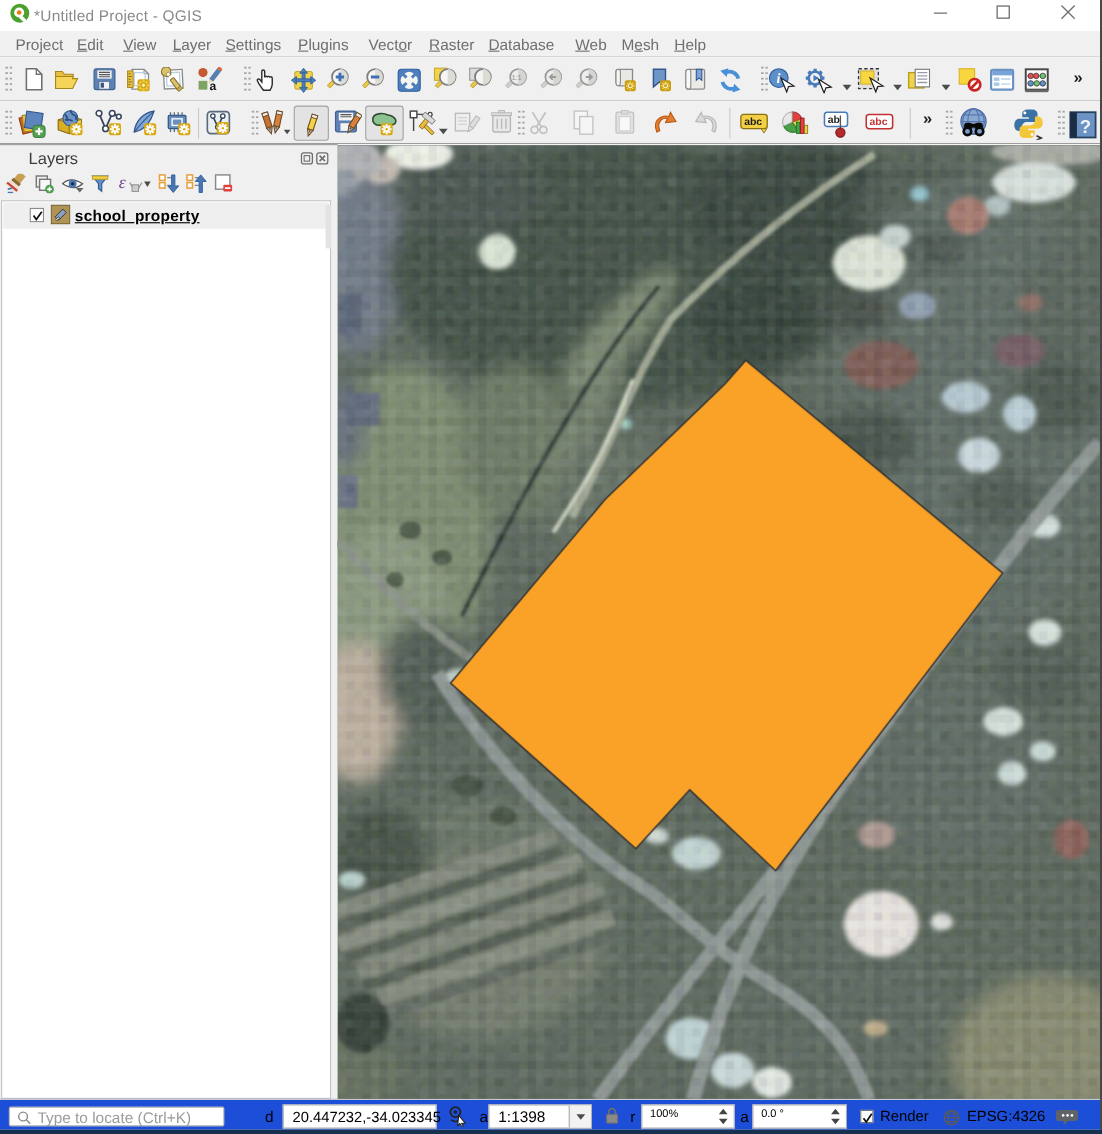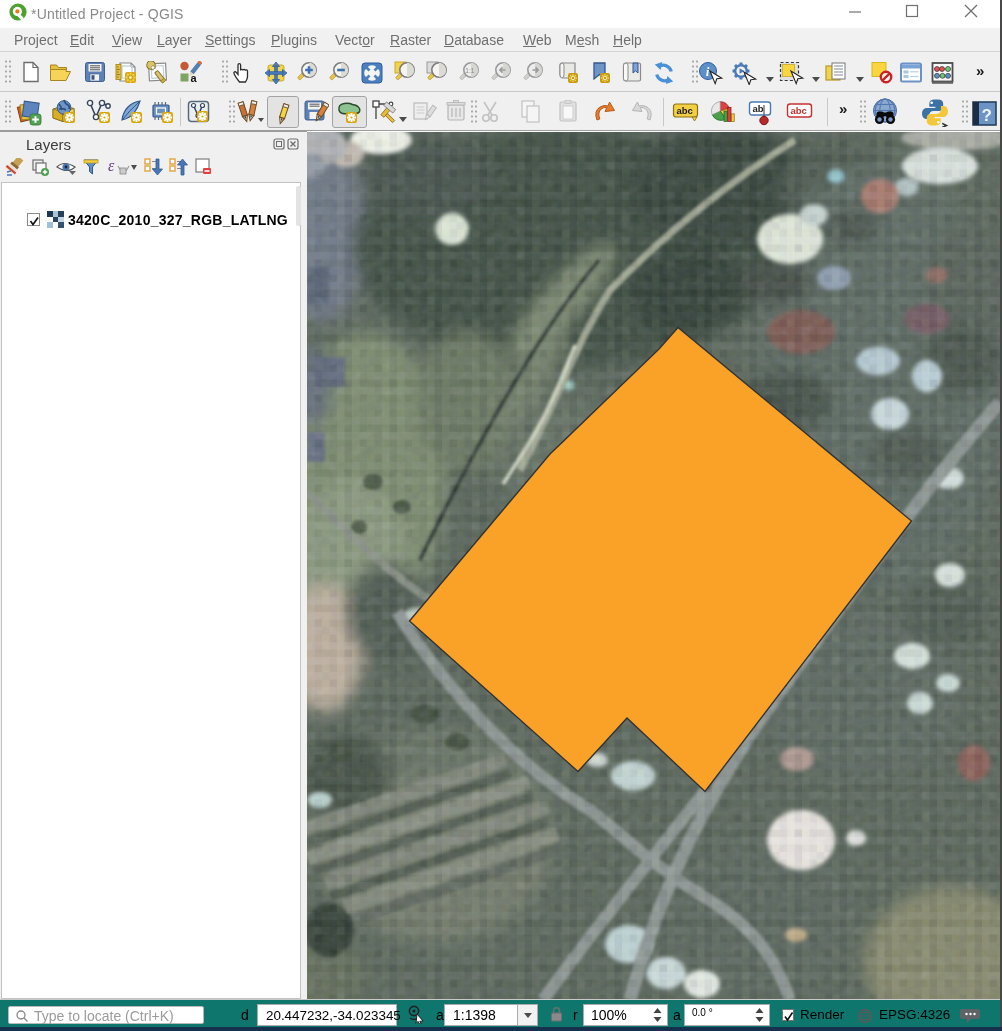--- a/index.html
+++ b/index.html
@@ -28,21 +28,21 @@
   #panel-title { position:absolute; left:6px; top:4px; font-size:15px; color:#3c3c3c;margin-left:20px; }
   #layerlist { position:absolute; left:1px; top:50px; width:300px; height:817px; background:#ffffff; border:1px solid #c3c3c3; }
   .lrow { position:absolute; left:1px; width:296px; height:24px; }
   .lrow1 { top:1px; background:#efefef; }
   .lrow2 { top:25px; background:#ffffff; }
   .lcheck { position:absolute; left:24px; top:5px; width:13px; height:13px; background:#fff; border:1px solid #8a8a8a; }
   .lname { position:absolute; left:65px; top:4px; font-size:14px; font-weight:bold; color:#000; letter-spacing:0.25px; }
   
   #map { left:307px; top:132px; width:693px; height:867px; background:#5f6d62; overflow:hidden; }
   
-  #status { left:0; top:999px; width:1002px; height:28px; background:#0f766e; border-top:1px solid #c9c9c9; font-size:14px; }
+  #status { left:0; top:999px; width:1002px; height:28px; background:#1d4ed8; border-top:1px solid #c9c9c9; font-size:14px; }
   .sbox { position:absolute; background:#fff; border:1px solid #ababab; }
   .stext { position:absolute; color:#000; font-size:14px; }
   
   #rborder { left:1000px; top:0; width:2px; height:1027px; background:#484848; }
   #bborder { left:0; top:1027px; width:1002px; height:4px; background:#15314e; }
 </style>
 </head>
 <body>
 
 <div class="abs" id="titlebar">
@@ -682,35 +682,30 @@
         <path d="M9 4.5 h4 M9 11.5 h4" stroke="#888" stroke-width="1.2"></path>
         <path d="M13 18 v-10 l-3.5 0 5 -6 5 6 -3.5 0 v10 z" fill="#4a77b4" stroke="#2d5c9e" stroke-width="0.8"></path>
       </svg>
       <svg class="ticon" style="left:194px;top:25px" width="19" height="19" viewBox="0 0 19 19">
         <rect x="2" y="2" width="13" height="13" fill="#fff" stroke="#888" stroke-width="1.3"></rect>
         <rect x="9" y="11" width="8" height="6" rx="1" fill="#e04040"></rect>
         <path d="M10.5 14 h5" stroke="#fff" stroke-width="1.6"></path>
       </svg>
     </div>
   <div id="layerlist">
-    <div class="lrow lrow2">
+    <div class="lrow lrow1">
       <div class="lcheck"><svg width="13" height="13" viewBox="0 0 13 13">
             <path d="M2.5 6 L5 9.5 L10 2.5" stroke="#111" stroke-width="1.6" fill="none"></path>
           </svg></div>
-      <svg class="abs" style="left:44px;top:3px" width="17" height="17" viewBox="0 0 17 17">
-        <rect x="0" y="0" width="17" height="17" fill="#fff"></rect>
-        <rect x="0" y="0" width="6" height="6" fill="#1d3752"></rect>
-        <rect x="11" y="0" width="6" height="6" fill="#27415c"></rect>
-        <rect x="6" y="6" width="5" height="5" fill="#2a4560"></rect>
-        <rect x="0" y="11" width="6" height="6" fill="#9fc0d8"></rect>
-        <rect x="11" y="11" width="6" height="6" fill="#33506e"></rect>
-        <rect x="6" y="0" width="5" height="6" fill="#aac4da"></rect>
-        <rect x="11" y="6" width="6" height="5" fill="#c2d6e6"></rect>
-      </svg>
-      <div class="lname">3420C_2010_327_RGB_LATLNG</div>
+      <svg class="abs" style="left:43px;top:2px" width="18" height="18" viewBox="0 0 18 18">
+        <rect x="0.5" y="0.5" width="17" height="17" fill="#b09454" stroke="#6d5a2e"></rect>
+        <rect x="4" y="7" width="10" height="4.5" transform="rotate(-45 9 9)" fill="#8c9fc2" stroke="#333" stroke-width="0.8"></rect>
+        <path d="M4.5 13.5 L7 11 L8.5 12.5 L5.5 14.5 Z" fill="#d8d8d8" stroke="#333" stroke-width="0.7"></path>
+      </svg>
+      <div class="lname" style="text-decoration:underline">school_property</div>
     </div>
     <div class="abs" style="left:294px;top:3px;width:5px;height:40px;background:#e3e3e3;border-radius:2px"></div>
   </div>
 </div>
 
 <div class="abs" id="map">
   <svg width="693" height="867" viewBox="0 0 693 867">
     <defs>
       <filter id="b8" x="-40%" y="-40%" width="180%" height="180%">
           <feGaussianBlur stdDeviation="8"></feGaussianBlur>
@@ -883,21 +878,21 @@
     <div style="position:absolute;right:0;top:0;width:20px;height:20px;border-left:1px solid #ababab;background:#f2f2f2">
       <div class="dar" style="left:6px;top:8px"></div>
     </div>
   </div>
   <svg class="abs" style="left:549px;top:6px" width="15" height="17" viewBox="0 0 15 17">
     <path d="M4.5 7 v-2.2 a3 3 0 0 1 6 0 V7" fill="none" stroke="#6e6e6e" stroke-width="1.6"></path>
     <rect x="2.5" y="7" width="10" height="8" rx="1" fill="#8a8a8a" stroke="#6e6e6e"></rect>
   </svg>
   <div class="stext" style="left:573px;top:7px">r</div>
   <div class="sbox" style="left:583px;top:4px;width:85px;height:22px">
-    <div style="position:absolute;left:7px;top:2px;font-size:14px">100%</div>
+    <div style="position:absolute;left:7px;top:2px;font-size:10px">100%</div>
       <div style="position:absolute;right:3px;top:1px;width:13px;height:18px">
       <svg width="13" height="18" viewBox="0 0 13 18">
           <path d="M6.5 2 l4 5 h-8 z" fill="#444"></path>
           <path d="M6.5 16 l-4 -5 h8 z" fill="#444"></path>
         </svg>
     </div>
   </div>
   <div class="stext" style="left:673px;top:7px">a</div>
   <div class="sbox" style="left:684px;top:4px;width:86px;height:22px">
     <div style="position:absolute;left:7px;top:2px;font-size:10px">0.0 °</div>

